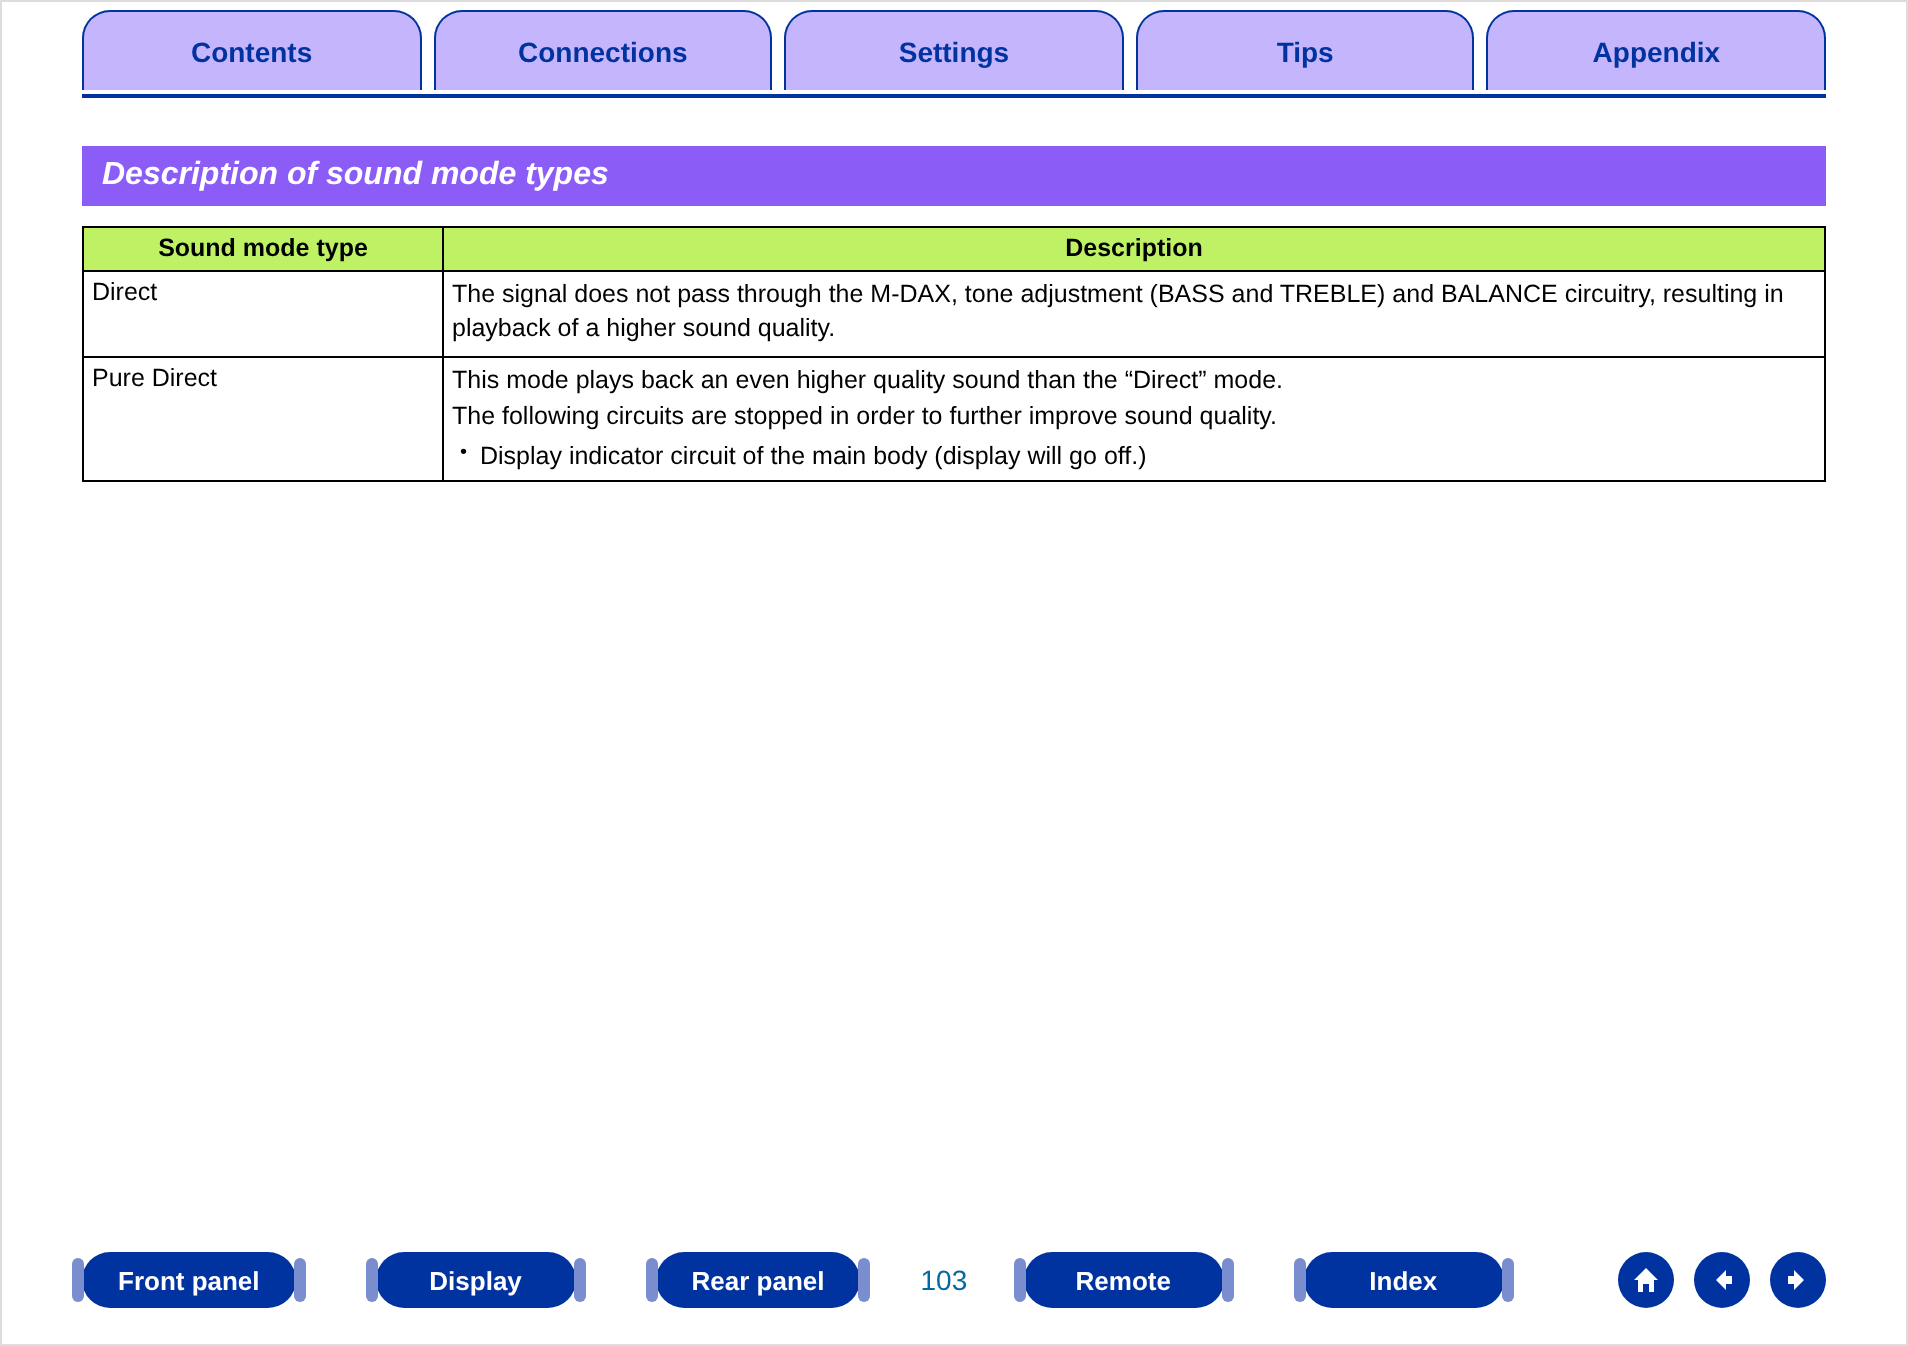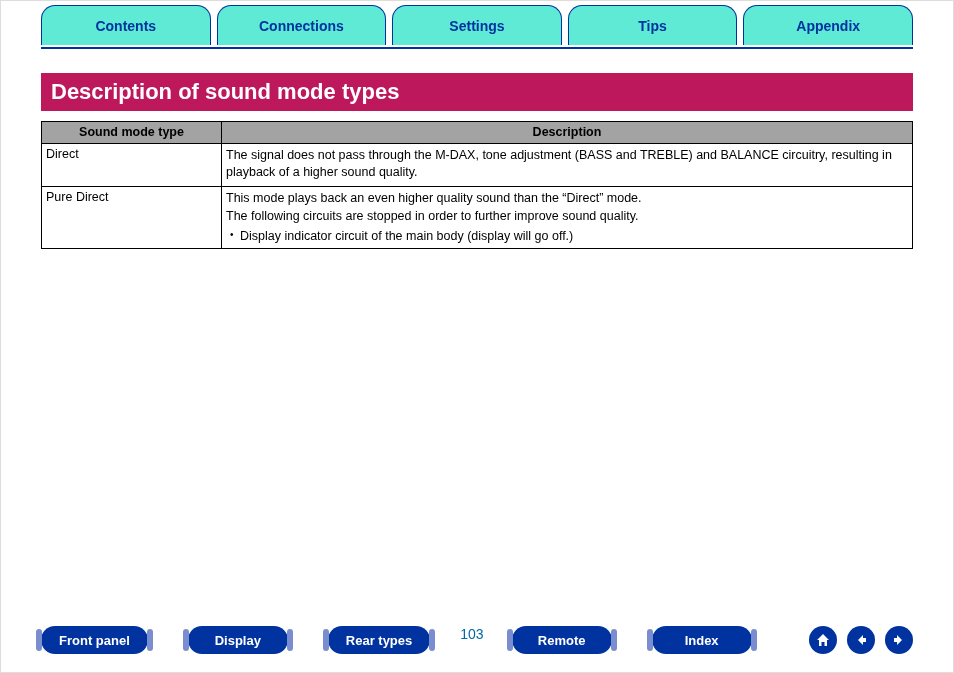--- a/index.html
+++ b/index.html
@@ -26,60 +26,61 @@
     display: flex;
     align-items: center;
     justify-content: center;
     font-weight: bold;
     font-size: 14px;
     border-top: 1px solid #0033a0;
     border-left: 1px solid #0033a0;
     border-right: 1px solid #0033a0;
     border-top-left-radius: 14px;
     border-top-right-radius: 14px;
-    background: #5eead4;
+    background: #c4b5fd;
     color: #0033a0;
     position: relative;
     cursor: pointer;
   }
   .tab.active {
     background: #0033a0;
     color: #fff;
   }
   .rule {
     height: 2px;
     background: #0033a0;
     margin: 0 40px;
   }
   .content {
     padding: 24px 40px 0 40px;
   }
   .section-header {
-    background: #be185d;
+    background: #8b5cf6;
     color: #fff;
-    font-size: 22px;
+    font-size: 16px;
     font-weight: bold;
     padding: 6px 8px 6px 10px;
+    font-style: italic;
   }
   table.modes {
     width: 100%;
     border-collapse: collapse;
     margin-top: 10px;
   }
   table.modes th, table.modes td {
     border: 1px solid #000;
     font-size: 12.5px;
     vertical-align: top;
     padding: 3px 4px 4px 4px;
     text-align: left;
   }
   table.modes th {
     text-align: center;
     font-weight: bold;
-    background: #a3a3a3;
+    background: #bef264;
   }
   table.modes td.typecol {
     width: 180px;
   }
   .desc-line { margin: 0 0 1px 0; line-height: 1.35; }
   .bullet-line {
     margin: 3px 0 0 0;
     padding-left: 14px;
     position: relative;
     line-height: 1.35;
@@ -90,21 +91,21 @@
     left: 4px;
     top: 0;
     font-size: 10px;
   }
 
   .footer {
     position: absolute;
     left: 0; right: 0; bottom: 18px;
     padding: 0 40px;
     display: flex;
-    align-items: flex-start;
+    align-items: center;
   }
   .pill {
     background: #0033a0;
     color: #fff;
     font-weight: bold;
     font-size: 13px;
     border-radius: 14px;
     height: 28px;
     min-width: 100px;
     padding: 0 18px;
@@ -193,21 +194,21 @@
 </div>
 
 <div class="footer">
   <div class="pill">
       <span>Front panel</span>
     </div>
   <div class="pill">
       <span>Display</span>
     </div>
   <div class="pill">
-      <span>Rear types</span>
+      <span>Rear panel</span>
     </div>
   <span class="page-number">103</span>
   <div class="pill">
       <span>Remote</span>
     </div>
   <div class="pill">
       <span>Index</span>
     </div>
 
   <div class="footer-spacer"></div>

